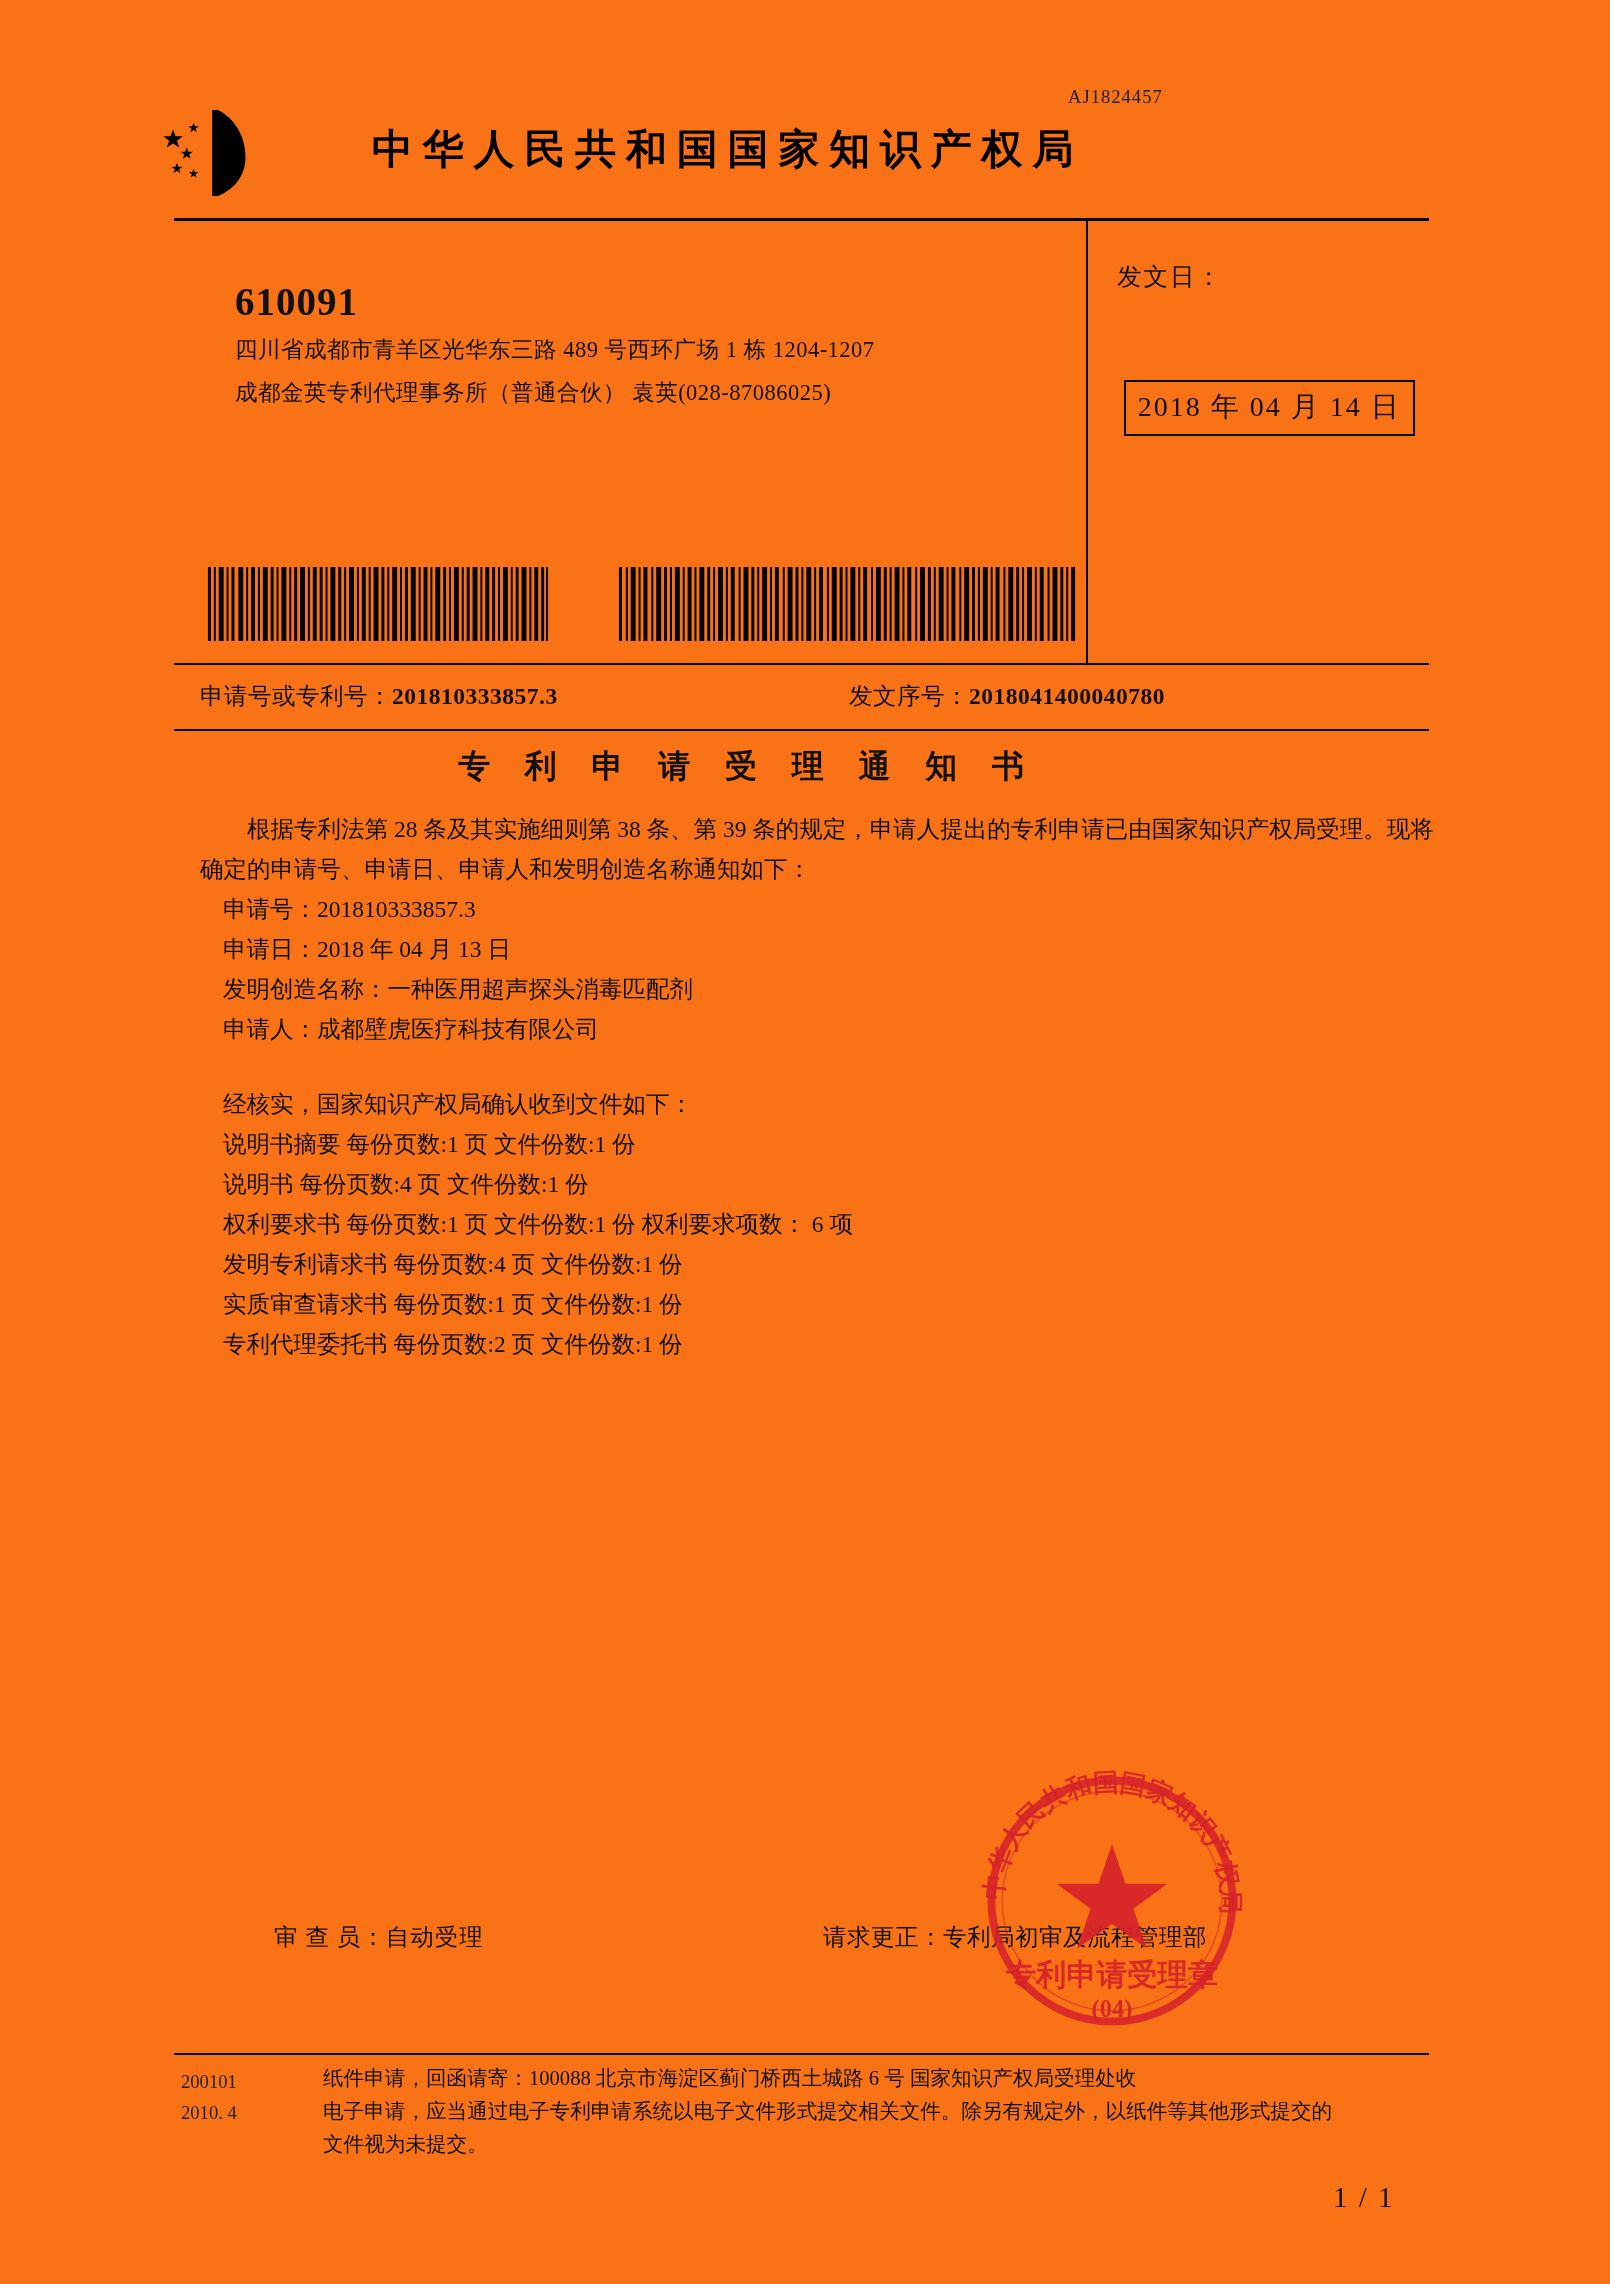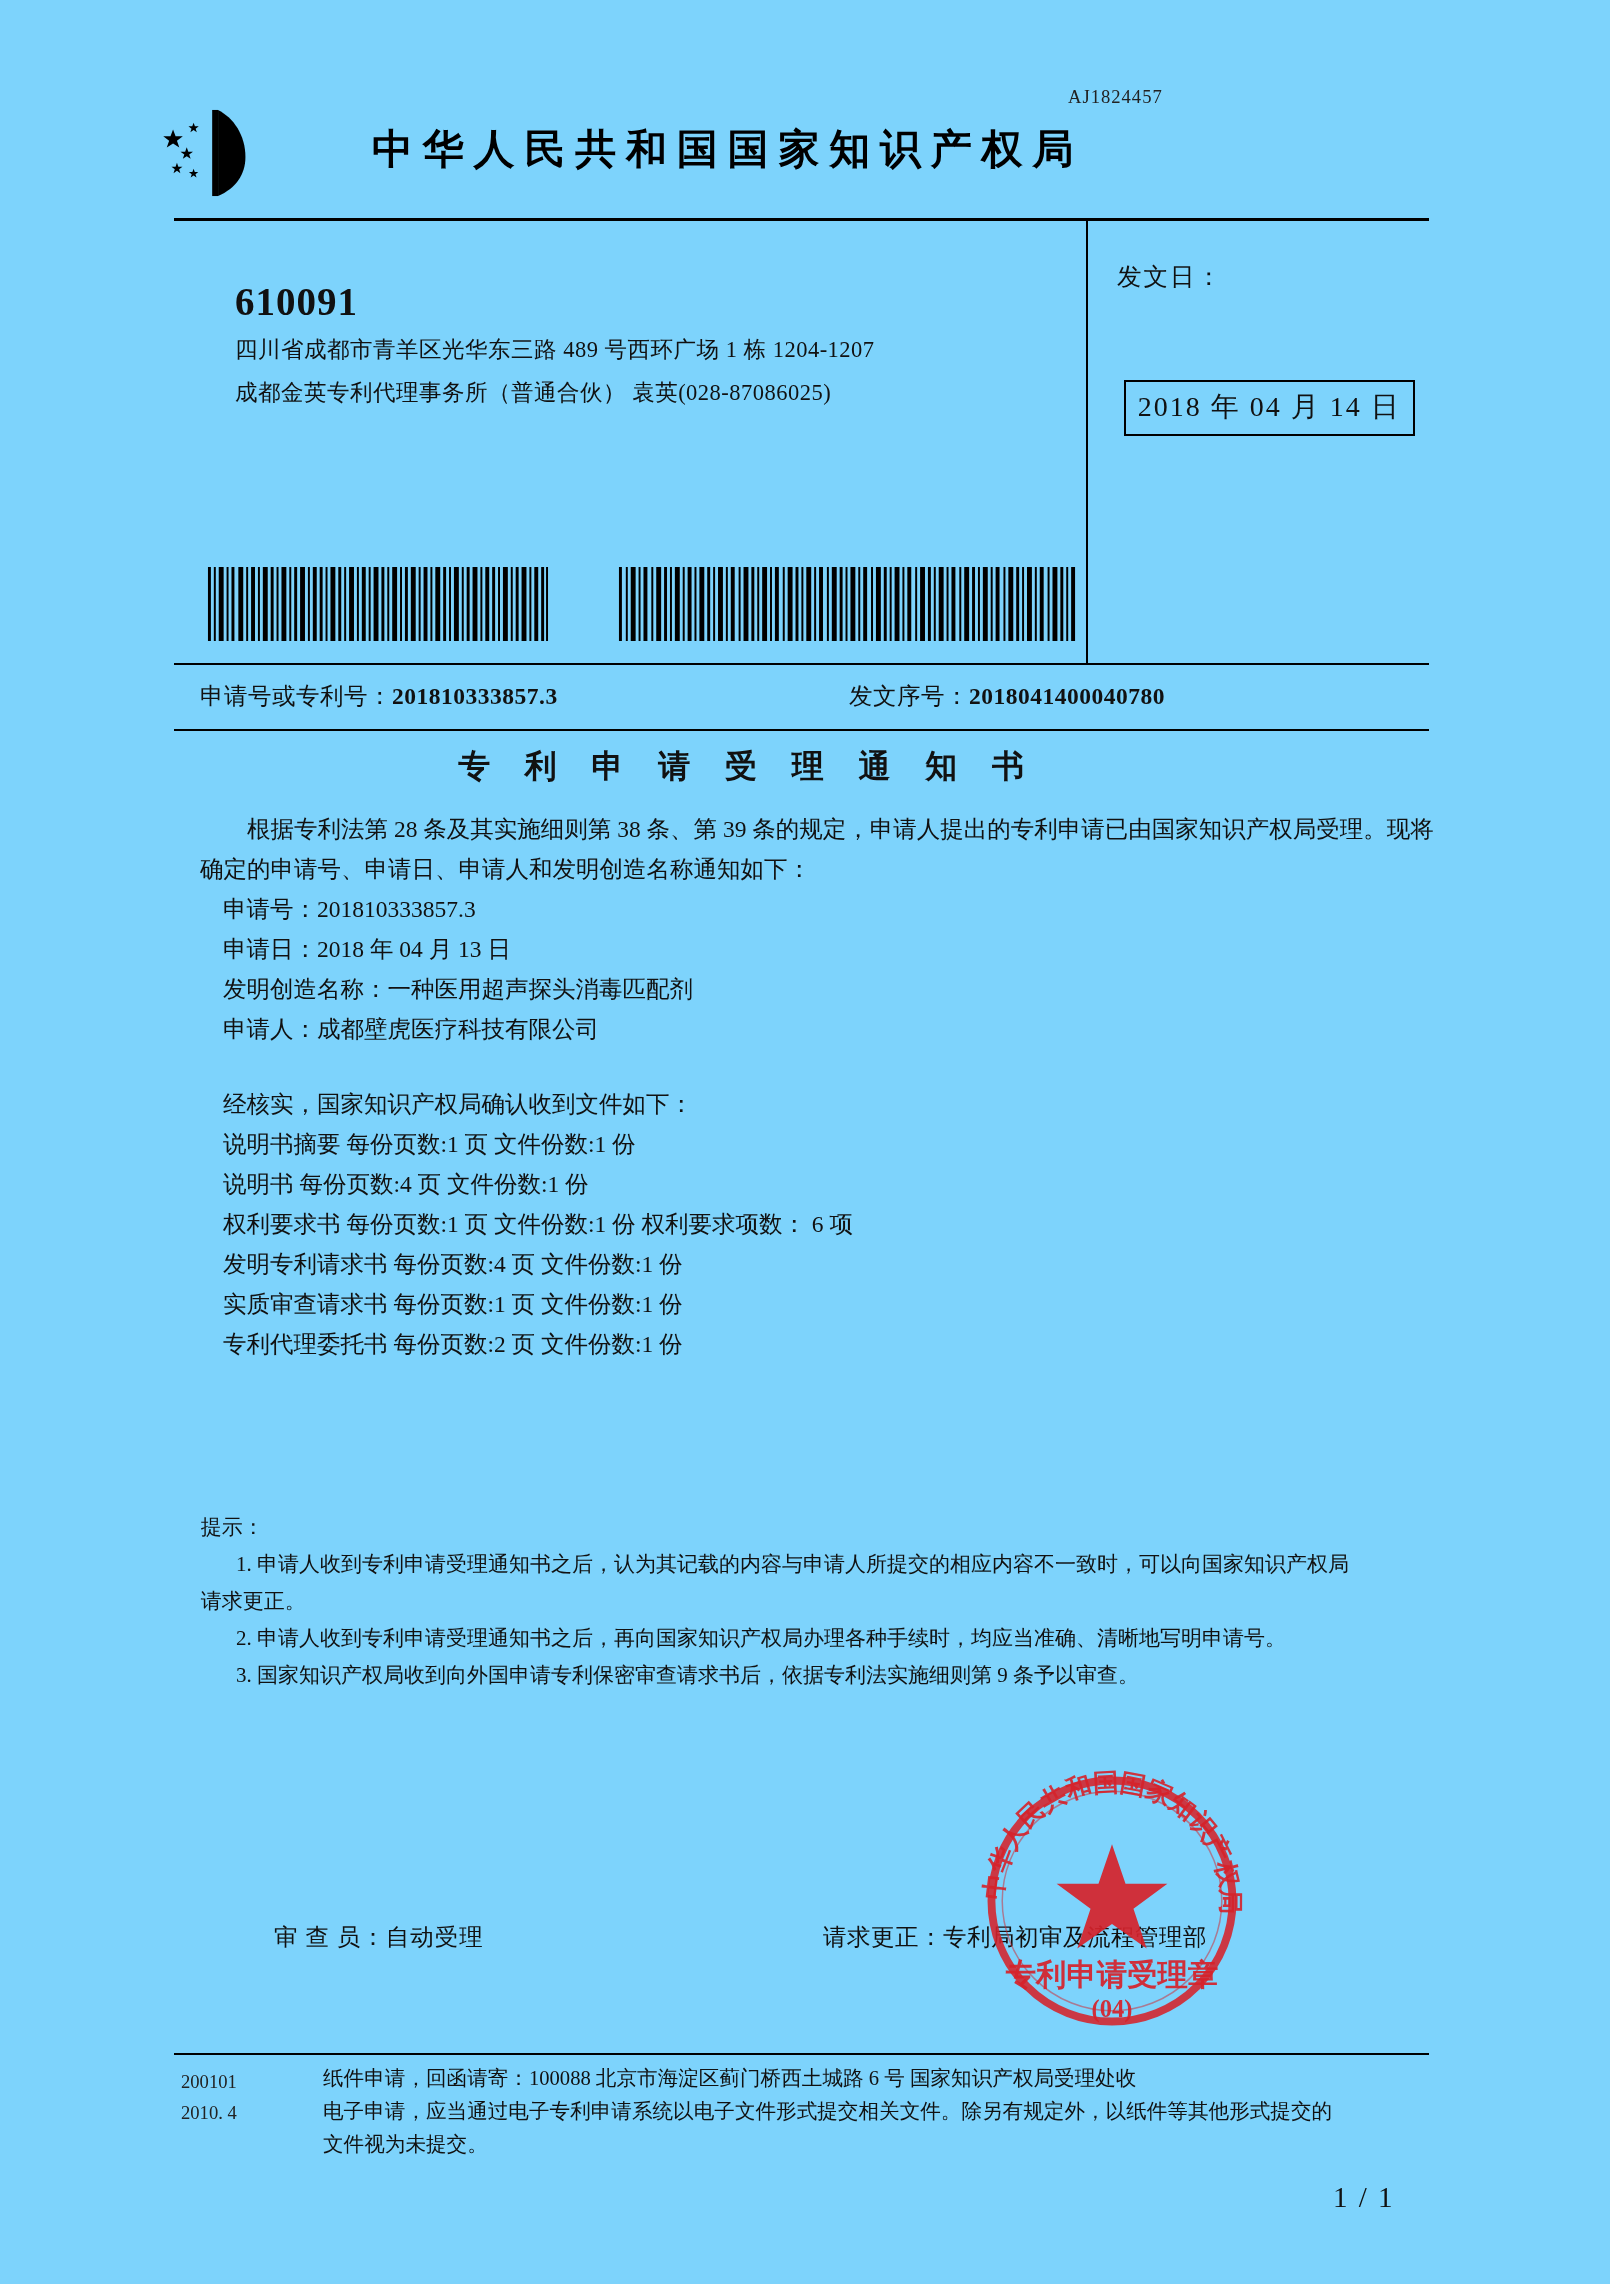--- a/index.html
+++ b/index.html
@@ -13,21 +13,21 @@
     position: relative;
     font-family: "Liberation Serif", "DejaVu Serif", serif;
     color: #111;
     overflow: hidden;
   }
   .page {
     position: absolute;
     left: 0; top: 0;
     width: 1610px;
     height: 2285px;
-    background: #7dd3fc;
+    background: #f97316;
   }
 
   
   .top-code {
     position: absolute;
     left: 1068px;
     top: 86px;
     font-family: "Liberation Serif", serif;
     font-size: 18.6px;
     letter-spacing: 1px;
@@ -452,27 +452,20 @@
     <div class="gap-md"></div>
     <div class="field-line">经核实，国家知识产权局确认收到文件如下：</div>
     <div class="field-line">说明书摘要  每份页数:1 页  文件份数:1 份</div>
     <div class="field-line">说明书  每份页数:4 页  文件份数:1 份</div>
     <div class="field-line">权利要求书  每份页数:1 页  文件份数:1 份  权利要求项数：  6 项</div>
     <div class="field-line">发明专利请求书  每份页数:4 页  文件份数:1 份</div>
     <div class="field-line">实质审查请求书  每份页数:1 页  文件份数:1 份</div>
     <div class="field-line">专利代理委托书  每份页数:2 页  文件份数:1 份</div>
   </div>
 
-  <div class="notes">
-    <div class="note-title">提示：</div>
-    <div class="note-item">1. 申请人收到专利申请受理通知书之后，认为其记载的内容与申请人所提交的相应内容不一致时，可以向国家知识产权局</div>
-    <div class="note-cont">请求更正。</div>
-    <div class="note-item">2. 申请人收到专利申请受理通知书之后，再向国家知识产权局办理各种手续时，均应当准确、清晰地写明申请号。</div>
-    <div class="note-item">3. 国家知识产权局收到向外国申请专利保密审查请求书后，依据专利法实施细则第 9 条予以审查。</div>
-  </div>
 
   <div class="examiner">
     <span>审 查 员：</span><span>自动受理</span>
   </div>
   <div class="dept">
     <span>请求更正：</span><span>专利局初审及流程管理部</span>
   </div>
 
   <div class="seal">
     <svg viewBox="0 0 300 300" width="294" height="294" aria-hidden="true">

